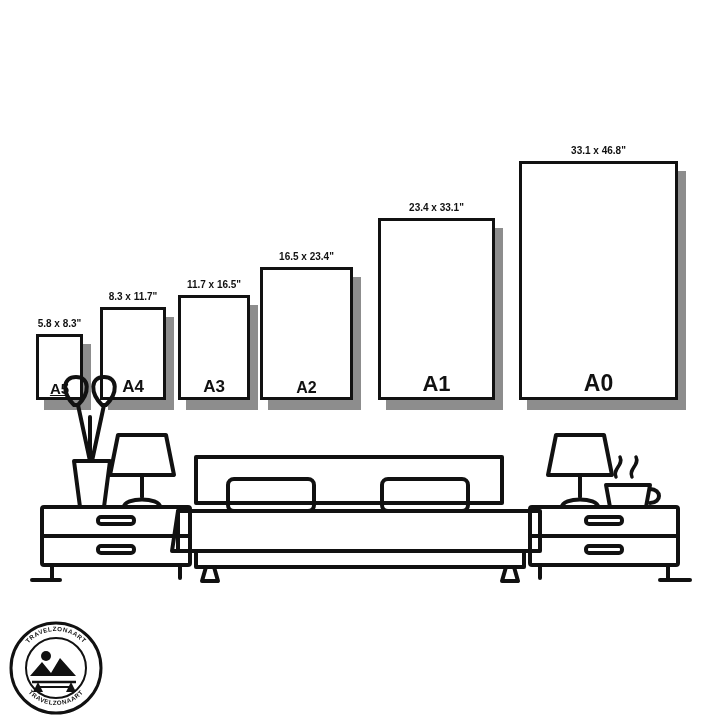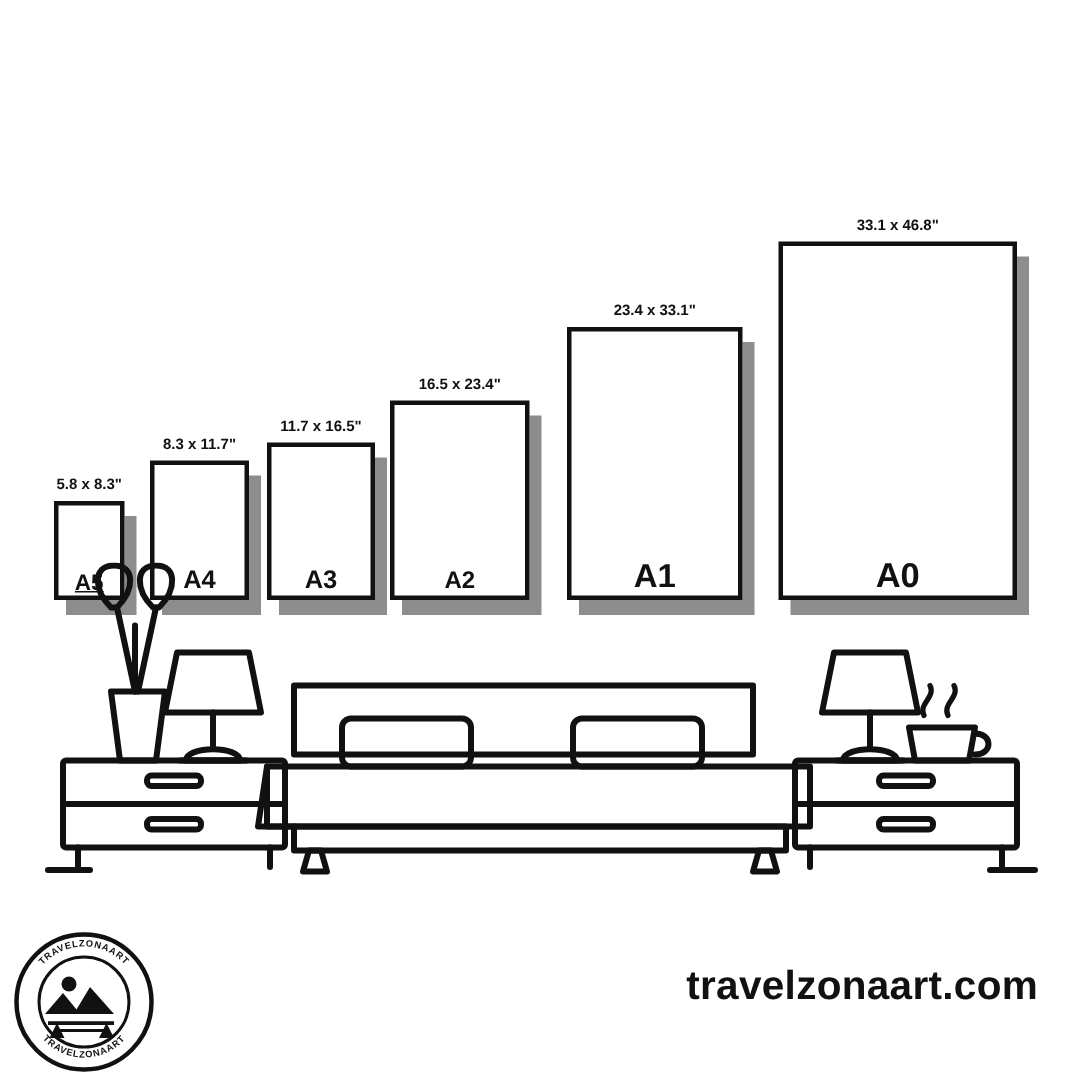--- a/index.html
+++ b/index.html
@@ -269,16 +269,15 @@
         <path d="M25 72 L 30 62 L 35 72 Z" fill="#111111"></path>
         <path d="M58 72 L 63 62 L 68 72 Z" fill="#111111"></path>
         <text class="logo-text">
           <textPath href="#arcTop" startOffset="50%" text-anchor="middle">TRAVELZONAART</textPath>
         </text>
         <text class="logo-text">
           <textPath href="#arcBot" startOffset="50%" text-anchor="middle">TRAVELZONAART</textPath>
         </text>
       </svg>
     </div>
-    <div id="site-url">travelzonaart.com</div>
   </div>
 
 </div>
 
 </body></html>

